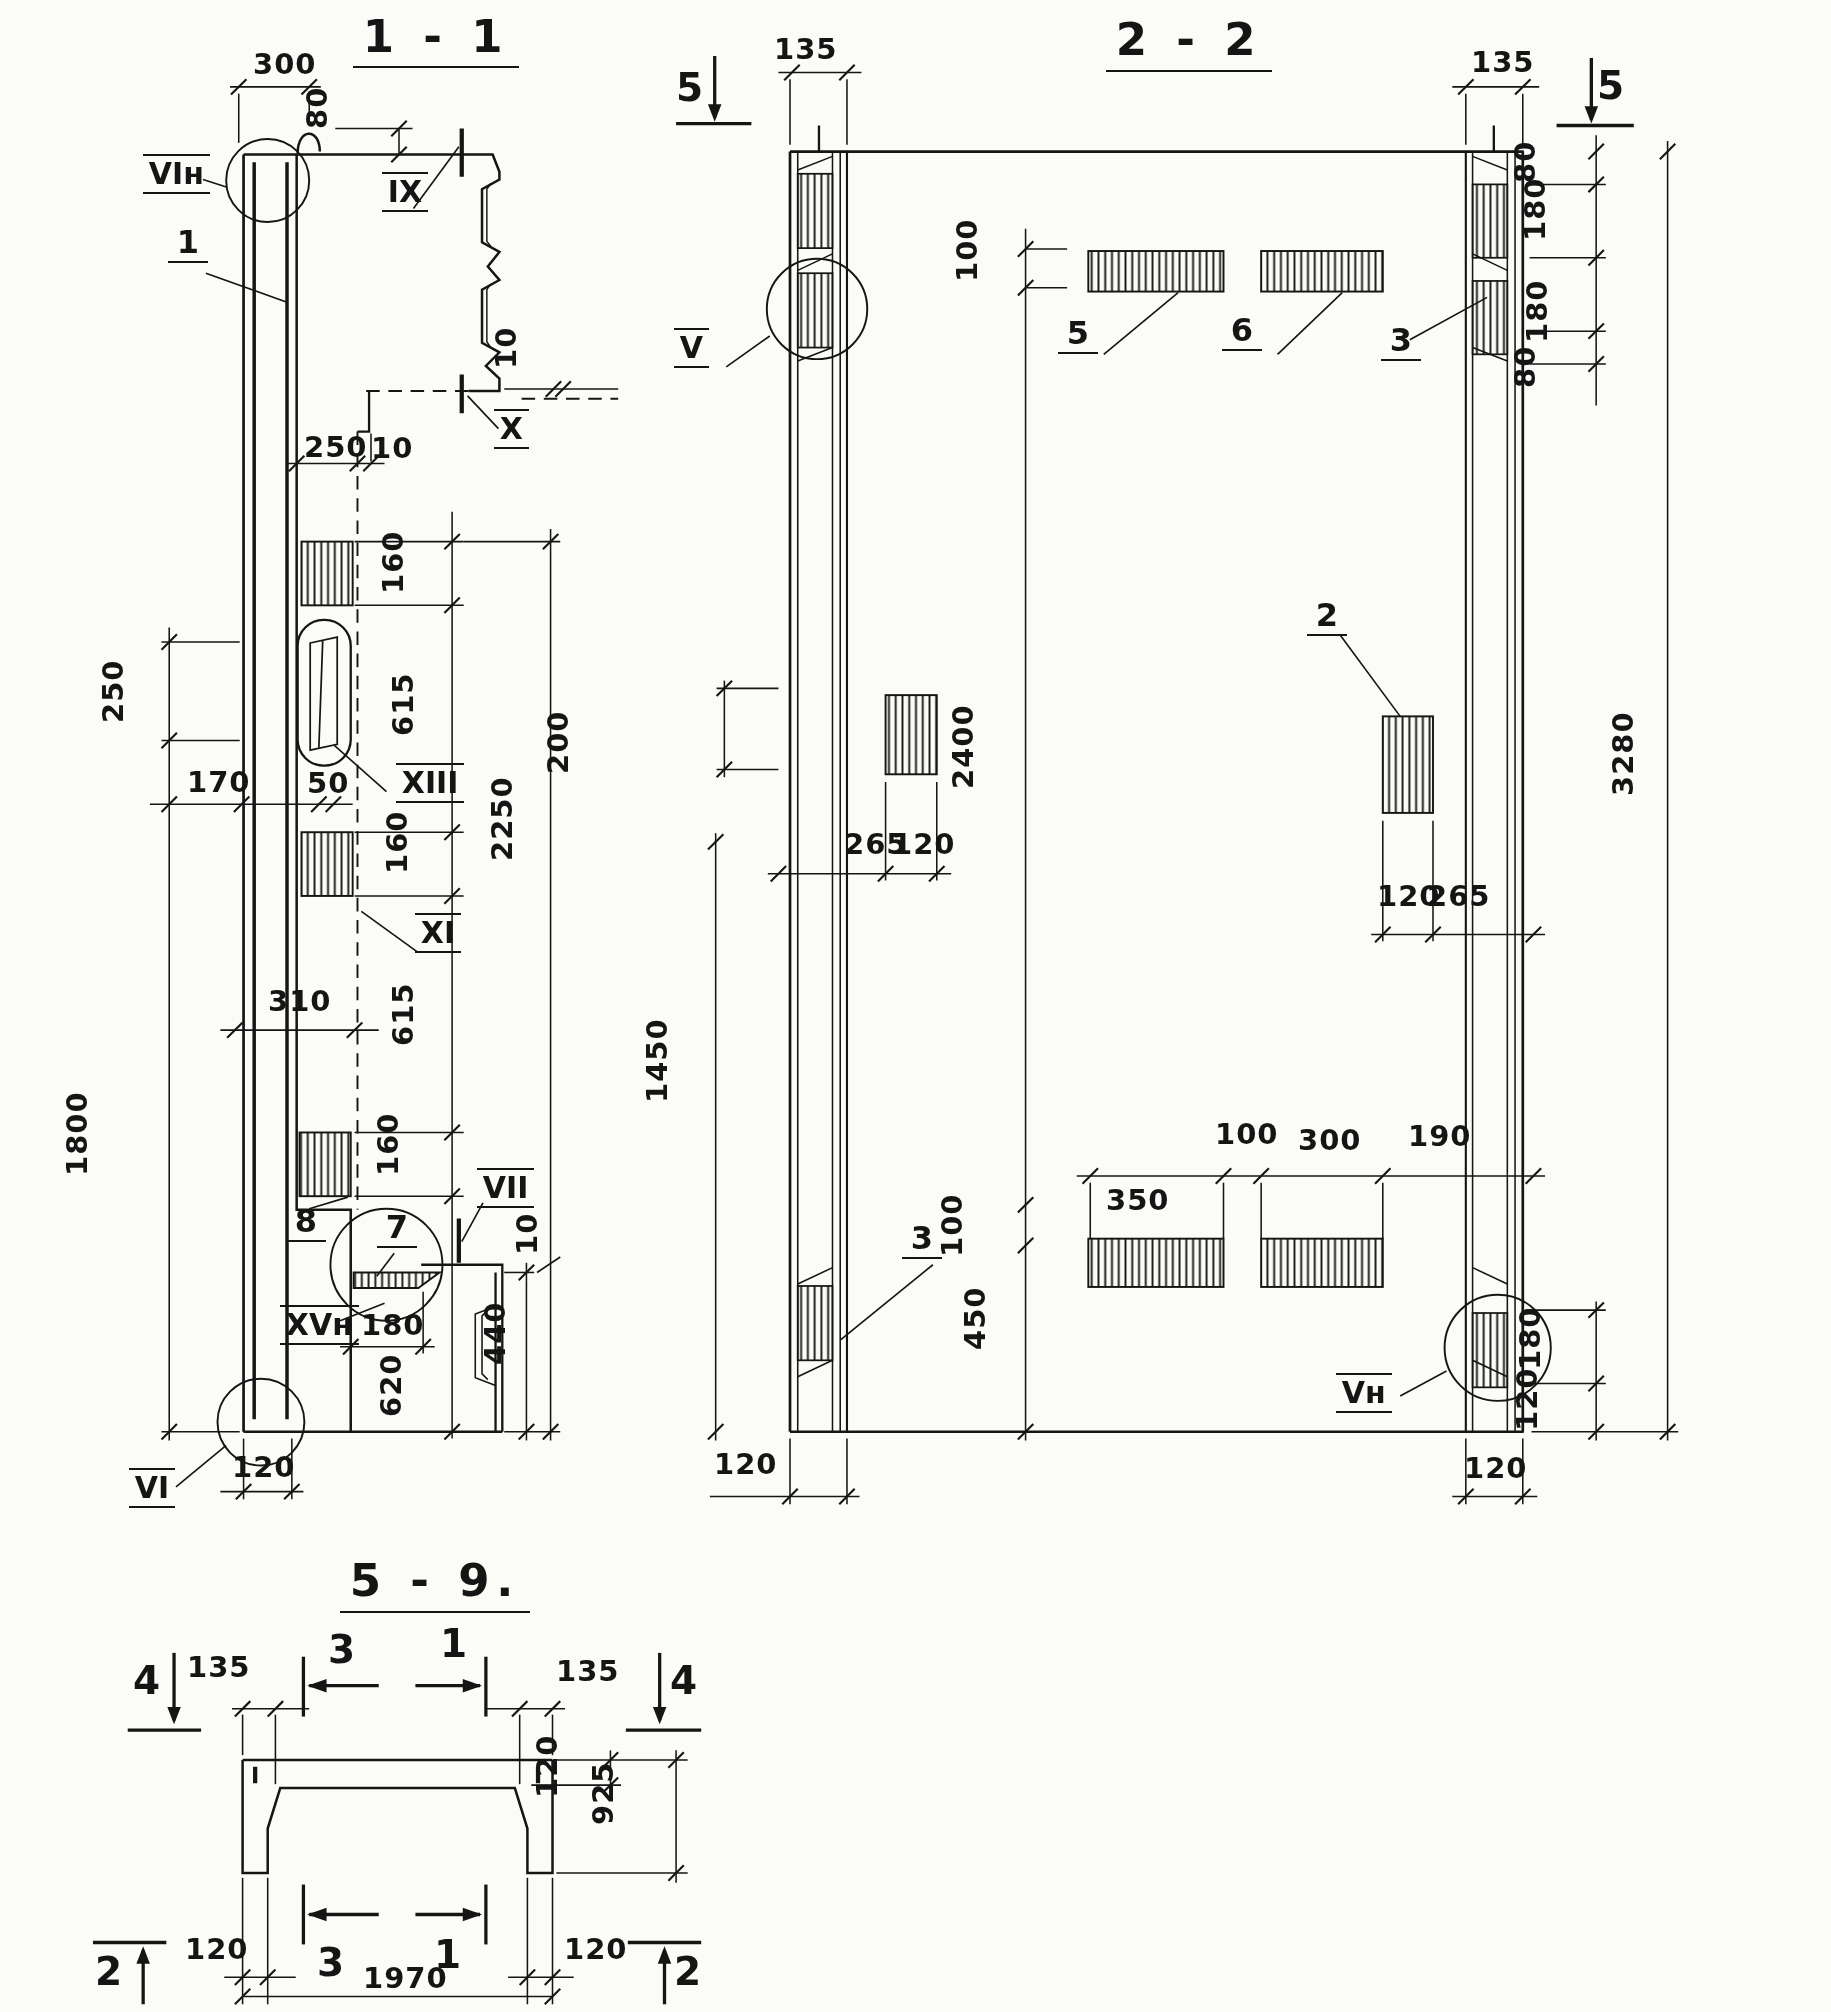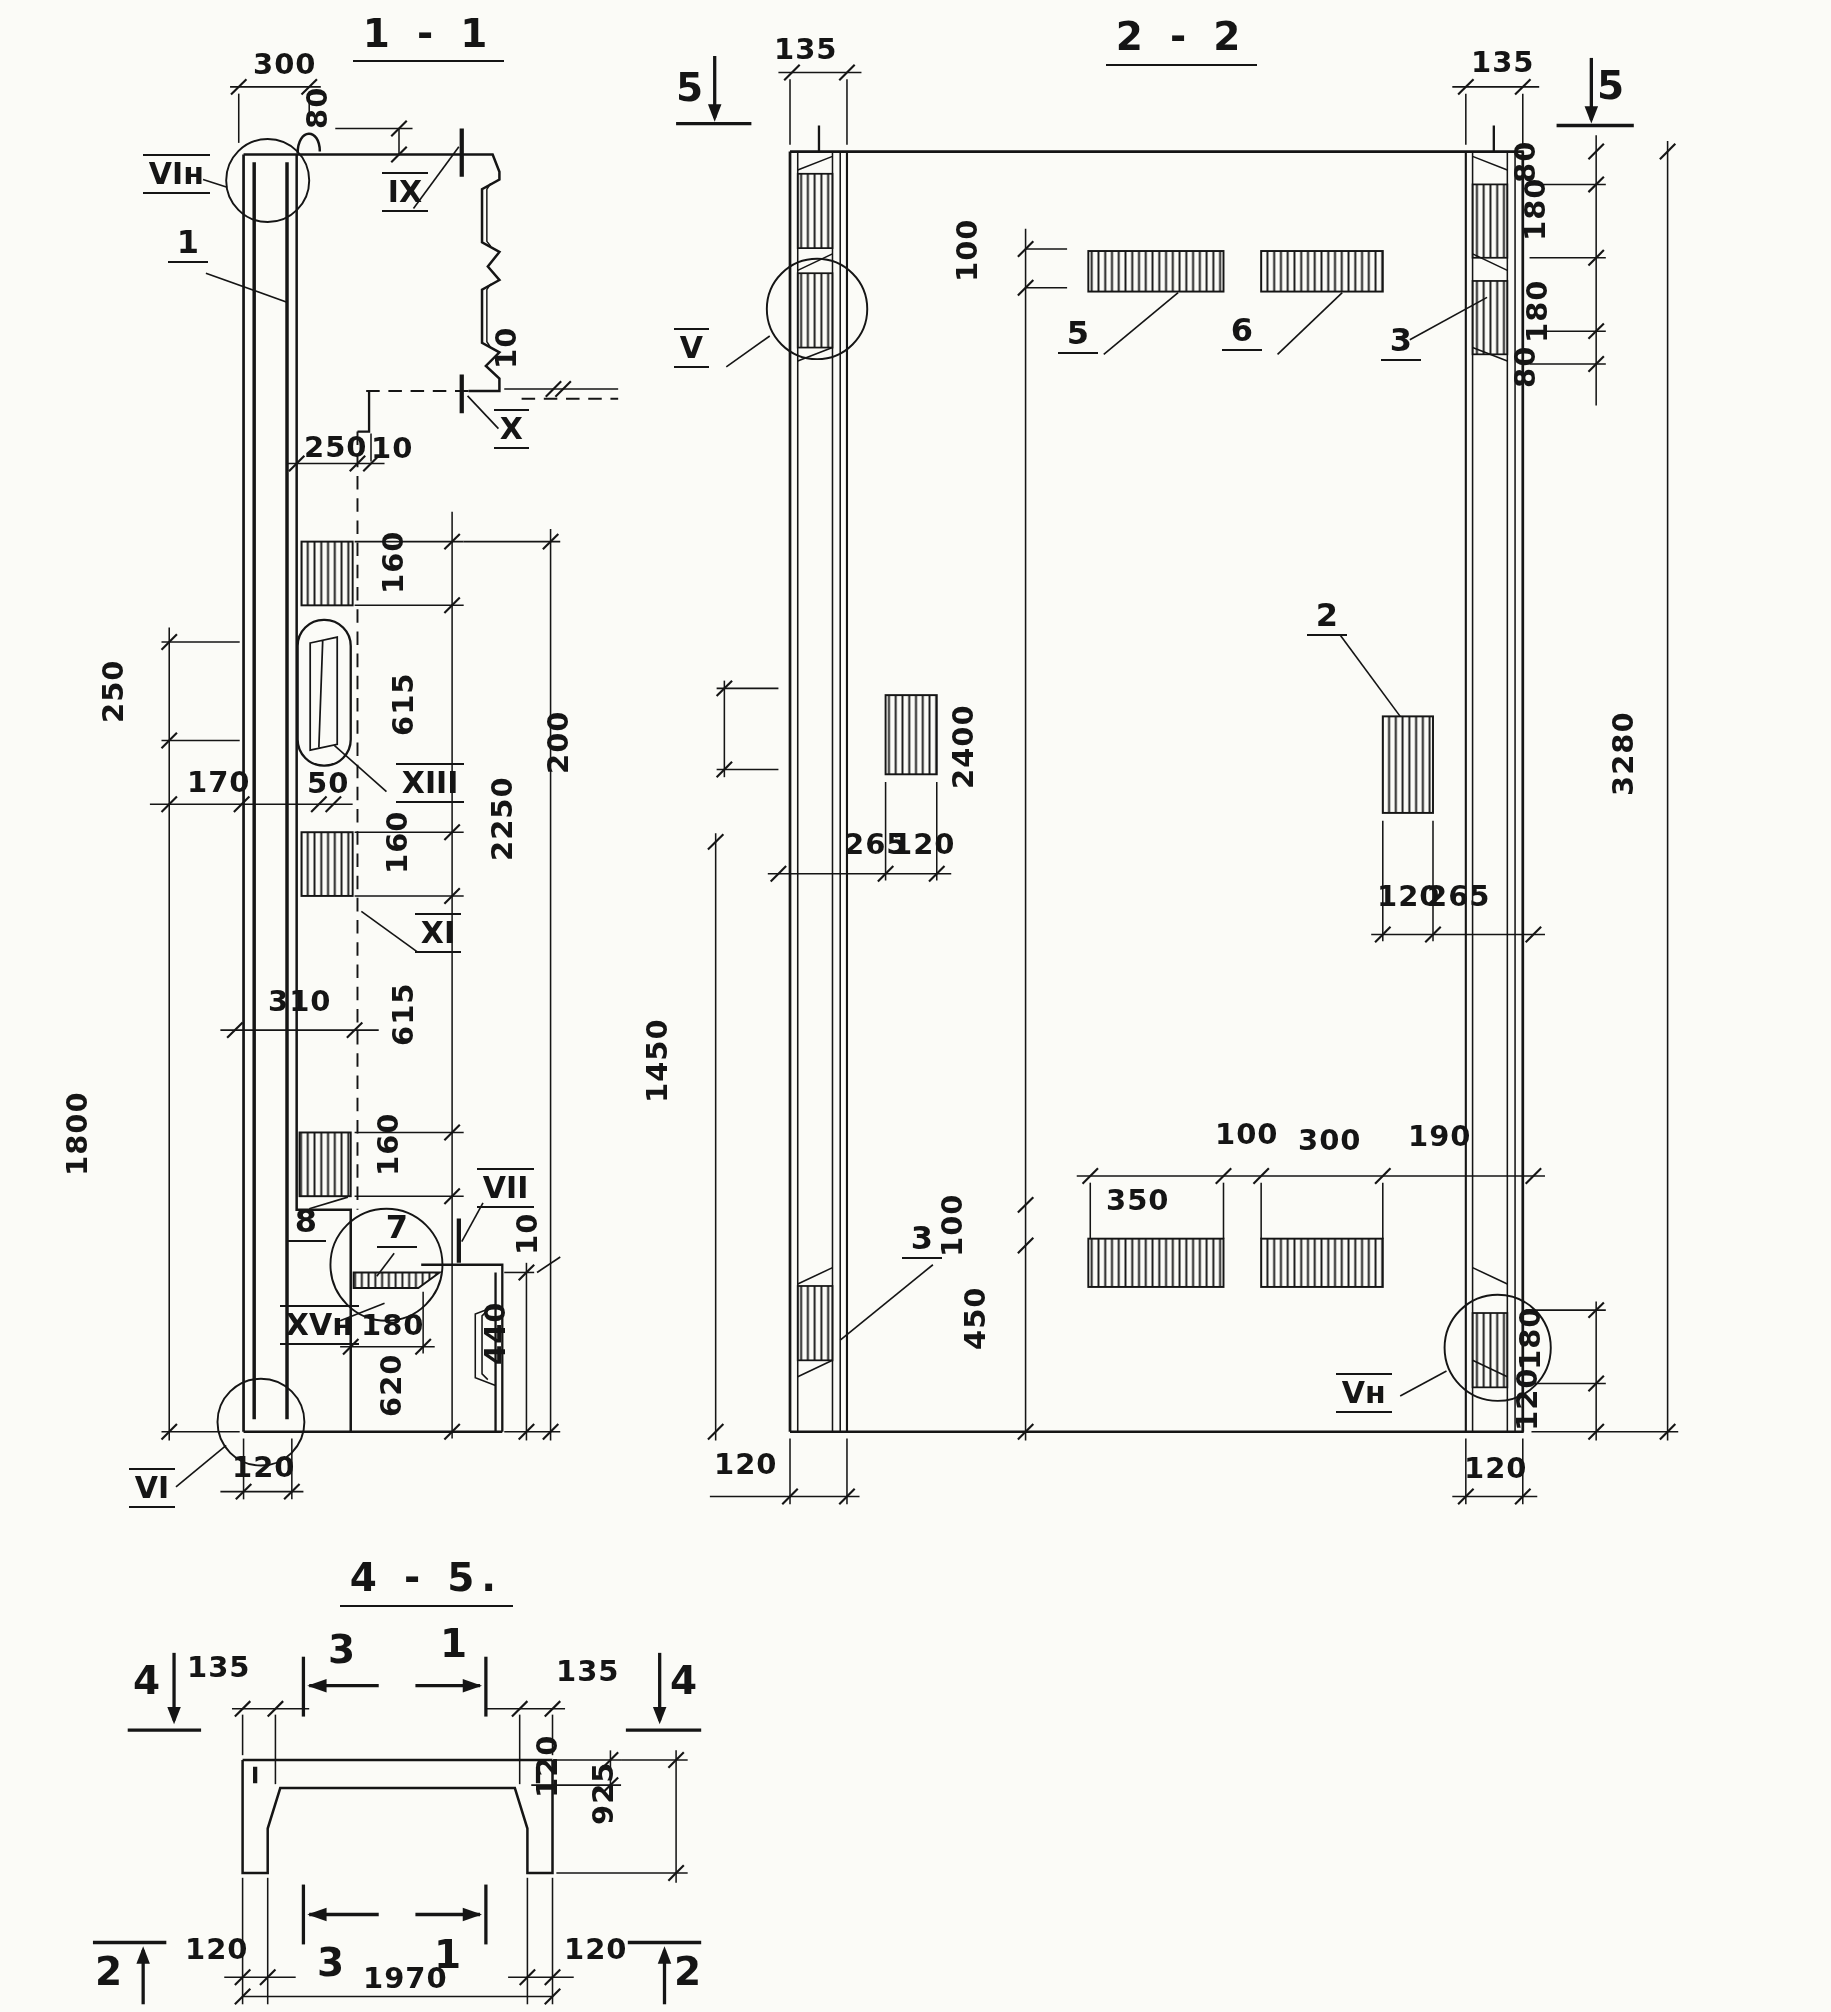--- a/index.html
+++ b/index.html
@@ -6,21 +6,21 @@
   .sheet{position:relative;width:1832px;height:2012px;background:#fbfbf7;overflow:hidden;
          font-family:"DejaVu Sans",sans-serif;color:#151515;}
   .sheet svg{position:absolute;left:0;top:0;}
   .lbl{position:absolute;line-height:1;white-space:nowrap;font-weight:700;color:#151515;}
   .h{font-size:29px;letter-spacing:1px;}
   .r{font-size:29px;letter-spacing:1px;height:31px;line-height:31px;
      transform:rotate(-90deg);transform-origin:0 100%;}
   .co{font-size:30px;border-top:2.9px solid #151515;border-bottom:2.9px solid #151515;padding:2.9px 5.8px;}
   .pt{font-size:32px;border-bottom:2.9px solid #151515;padding:0 8.7px 2.9px;}
   .mk{font-size:39px;}
-  .ti{font-size:39px;letter-spacing:6.8px;border-bottom:2.9px solid #151515;padding:0 9.7px 7.7px;text-align:right;}
+  .ti{font-size:45px;letter-spacing:6.8px;border-bottom:2.9px solid #151515;padding:0 9.7px 7.7px;text-align:right;}
 </style>
 </head>
 <body>
 
 <div class="sheet">
 
 <svg width="1832" height="2012" viewBox="0 0 1897 2084">
   <defs>
     <pattern id="hv" width="7" height="12" patternUnits="userSpaceOnUse">
       <line x1="3.5" y1="0" x2="3.5" y2="12" stroke="#1a1a1a" stroke-width="2"></line>
@@ -382,21 +382,21 @@
 <div class="lbl h" style="left:1408px;top:1122px">190</div>
 <div class="lbl pt" style="left:902px;top:1222px">3</div>
 <div class="lbl r" style="left:968px;top:1226px">100</div>
 <div class="lbl r" style="left:991px;top:1319px">450</div>
 <div class="lbl co" style="left:1336px;top:1373px">Vн</div>
 <div class="lbl r" style="left:1546px;top:1339px">180</div>
 <div class="lbl r" style="left:1543px;top:1400px">120</div>
 <div class="lbl h" style="left:714px;top:1450px">120</div>
 <div class="lbl h" style="left:1464px;top:1454px">120</div>
 
-<div class="lbl ti" style="left:340px;top:1558px">4 - 5.</div>
+<div class="lbl ti" style="left:340px;top:1558px">5 - 9.</div>
 <div class="lbl mk" style="left:328px;top:1630px">3</div>
 <div class="lbl mk" style="left:440px;top:1624px">1</div>
 <div class="lbl mk" style="left:133px;top:1661px">4</div>
 <div class="lbl h" style="left:187px;top:1653px">135</div>
 <div class="lbl h" style="left:556px;top:1657px">135</div>
 <div class="lbl mk" style="left:670px;top:1661px">4</div>
 <div class="lbl r" style="left:563px;top:1767px">120</div>
 <div class="lbl r" style="left:619px;top:1794px">925</div>
 <div class="lbl h" style="left:185px;top:1935px">120</div>
 <div class="lbl h" style="left:564px;top:1935px">120</div>

